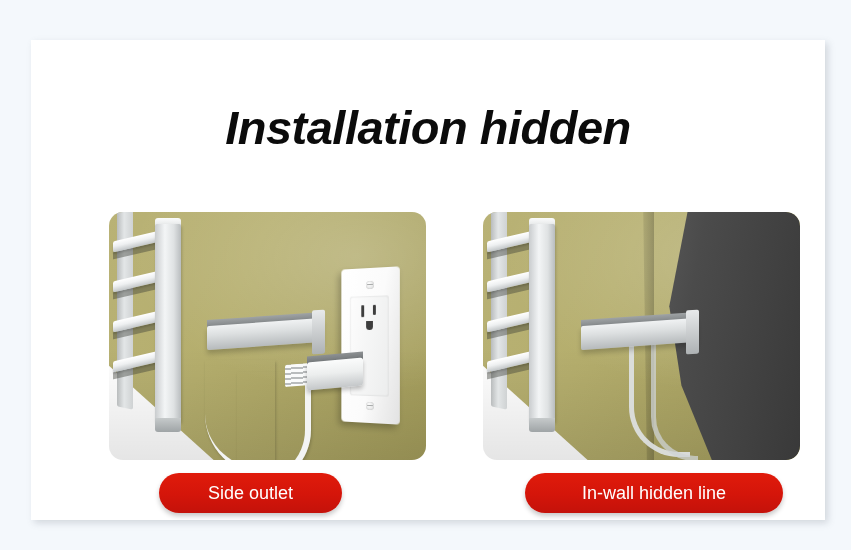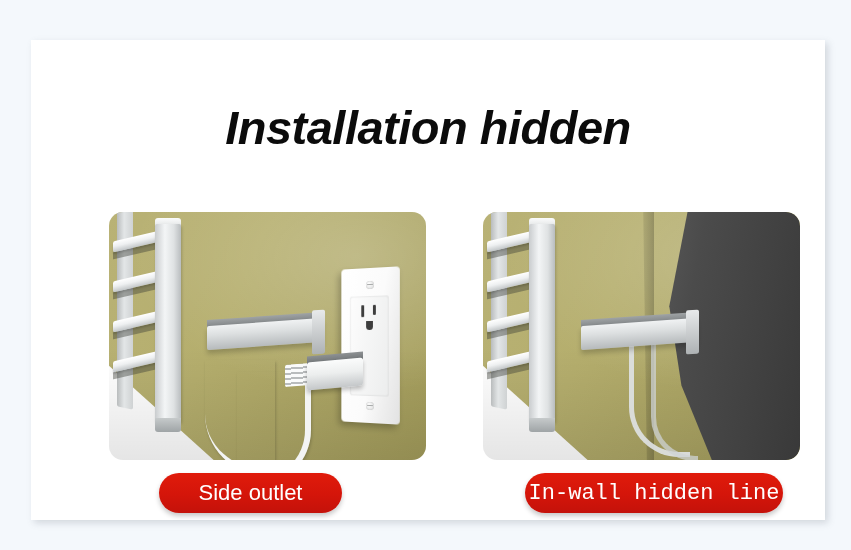--- a/index.html
+++ b/index.html
@@ -224,27 +224,27 @@
     border-radius:0 0 0 44px;
     opacity:.75;
   }
 
   
   .badge{
     position:absolute;top:433px;height:40px;
     background:linear-gradient(180deg,#e01b0b 0%,#d4150a 55%,#c4120a 100%);
     border-radius:22px;
     color:#ffffff;
-    font-size:22px;
+    font-size:18px;
     display:flex;align-items:center;justify-content:center;
     box-shadow:0 3px 5px rgba(0,0,0,.22);
     white-space:nowrap;
   }
   .badge.b1{left:128px;width:183px;}
-  .badge.b2{left:494px;width:258px;font-family:Liberation Mono, monospace;}
+  .badge.b2{left:494px;width:258px;}
 </style>
 </head>
 <body>
 
 <div class="stage">
 
   <div class="card">
 
     <div class="title">Installation hidden</div>
 

